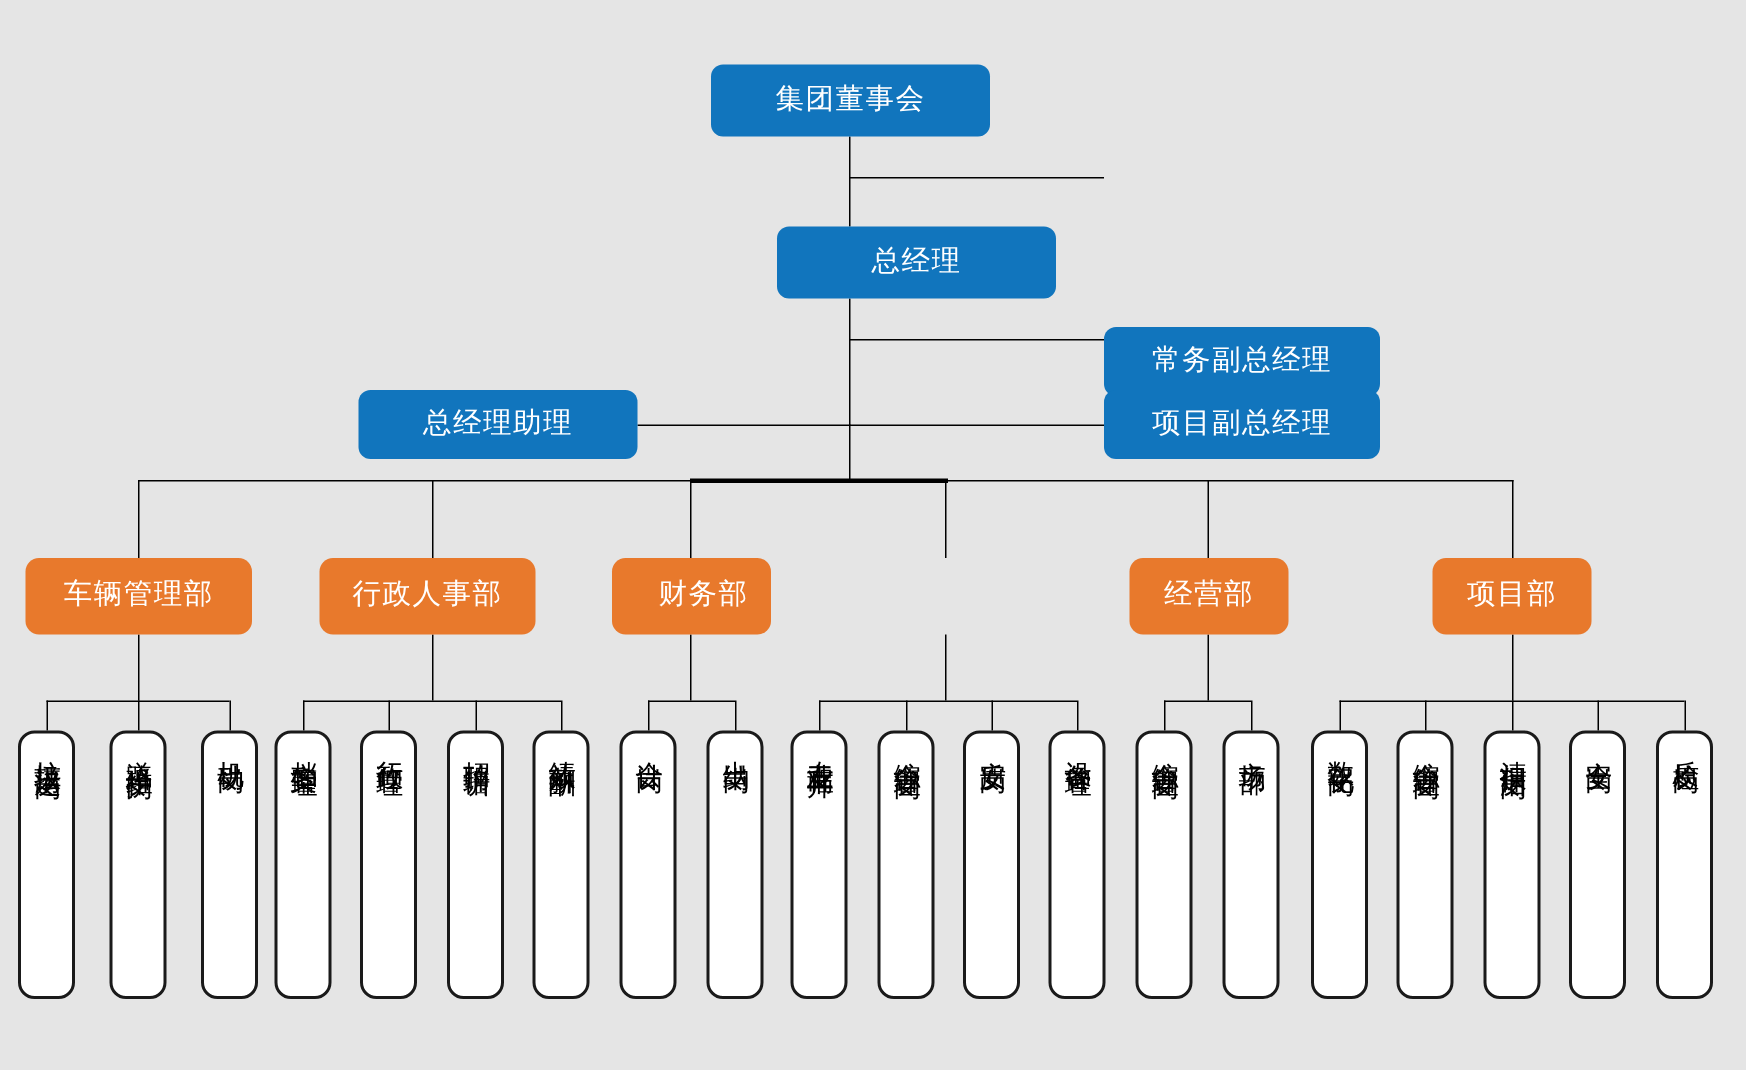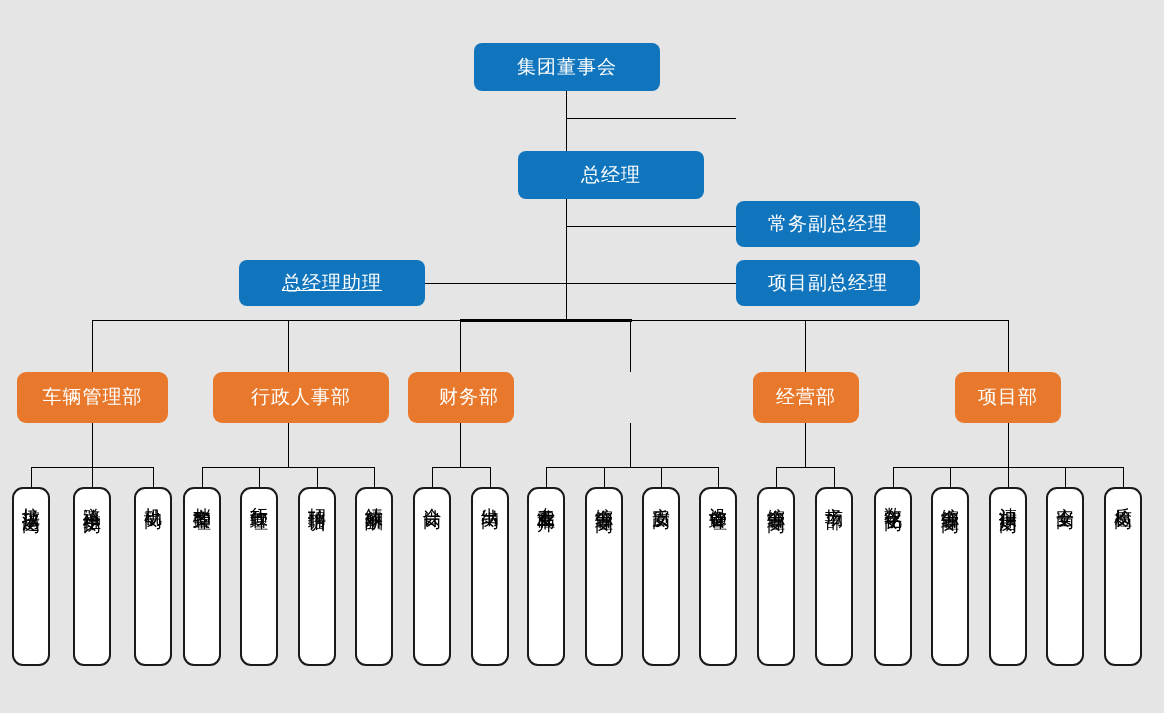--- a/index.html
+++ b/index.html
@@ -130,29 +130,29 @@
   <div class="line v" style="left:950px;  top:467px; height:20px;"></div>
   <div class="line v" style="left:1008px; top:467px; height:20px;"></div>
   <div class="line v" style="left:1065px; top:467px; height:20px;"></div>
   <div class="line v" style="left:1123px; top:467px; height:20px;"></div>
 
   <div class="node blue" style="left:474px; top:43px; width:186px; height:48px;">集团董事会</div>
 
 
   <div class="node blue" style="left:474px; top:151px; width:186px; height:48px;margin-left:44px;">总经理</div>
 
-  <div class="node blue" style="left:736px; top:201px; width:184px; height:46px;">常务副总经理</div>
+  <div class="node blue" style="left:736px; top:218px; width:184px; height:46px;">常务副总经理</div>
 
   <div class="node blue" style="left:736px; top:260px; width:184px; height:46px;">项目副总经理</div>
 
-  <div class="node blue" style="left:239px; top:260px; width:186px; height:46px;text-decoration:underline;">总经理助理</div>
+  <div class="node blue" style="left:239px; top:260px; width:186px; height:46px;">总经理助理</div>
 
   <div class="node orange" style="left:17px; top:372px; width:151px; height:51px;">车辆管理部</div>
 
-  <div class="node orange" style="left:213px; top:372px; width:176px; height:51px;">行政人事部</div>
+  <div class="node orange" style="left:213px; top:372px; width:144px; height:51px;">行政人事部</div>
 
   <div class="node orange" style="left:408px; top:372px; width:106px; height:51px;padding-left:16px;">财务部</div>
 
 
   <div class="node orange" style="left:753px; top:372px; width:106px; height:51px;">经营部</div>
 
   <div class="node orange" style="left:955px; top:372px; width:106px; height:51px;">项目部</div>
 
   <div class="node leaf" style="left:12px;  top:487px; width:38px; height:179px;">垃圾清运岗</div>
   <div class="node leaf" style="left:73px;  top:487px; width:38px; height:179px;">道路维护岗</div>

